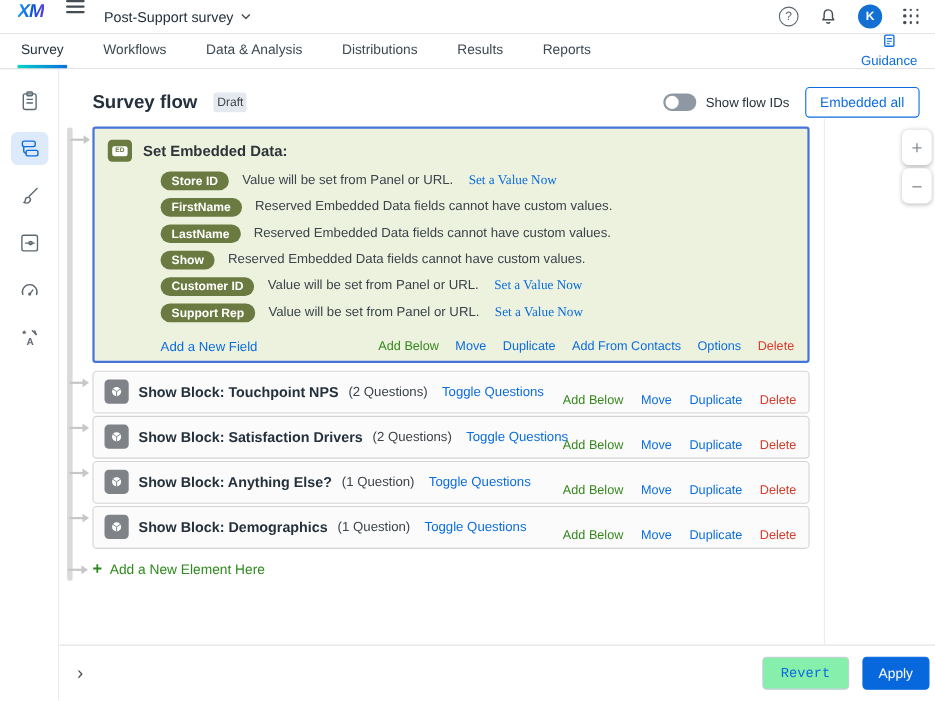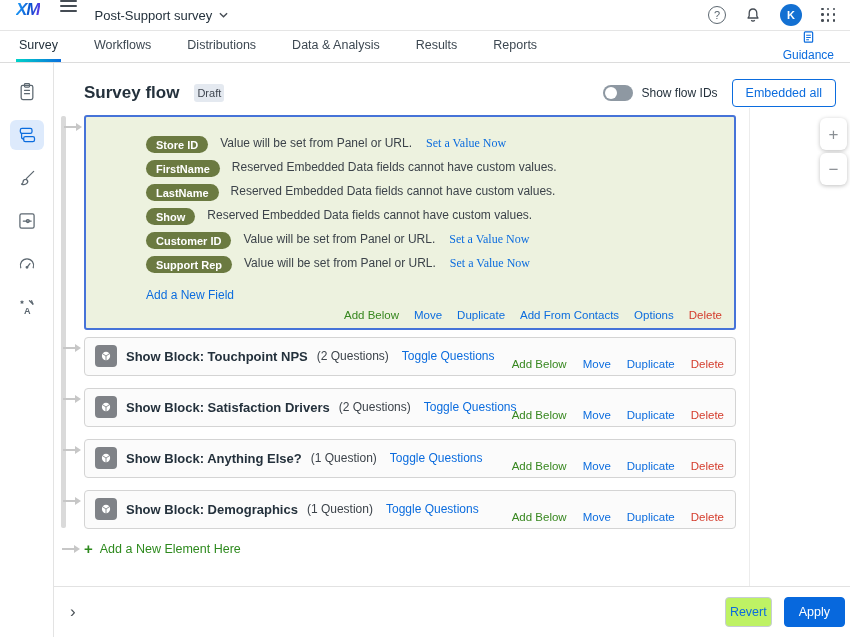--- a/index.html
+++ b/index.html
@@ -85,42 +85,42 @@
   .ed-action{margin-left:14px;color:var(--link-blue);cursor:pointer;text-decoration:none;font-family:Liberation Serif, serif;}
   .add-field{margin:8px 0 0 48px;font-size:12px;color:var(--link-blue);cursor:pointer;display:inline-block;text-decoration:none;}
   .ed-actions{position:absolute;right:12px;bottom:7px;display:flex;gap:15px;font-size:11.5px;}
   .act{cursor:pointer;text-decoration:none;}
   .act.green{color:var(--action-green);}
   .act.blue{color:var(--link-blue);}
   .act.red{color:var(--action-red);}
 
   
   .block-row{position:relative;background:var(--row-bg);border:1px solid var(--row-border);border-radius:4px;
-    height:39px;margin-bottom:12px;cursor:pointer;}
+    height:39px;margin-bottom:2px;cursor:pointer;}
   .row-main{display:flex;align-items:center;gap:9px;padding:7px 0 0 10px;}
   .block-icon{width:22px;height:22px;background:#7f8287;border-radius:4px;display:flex;align-items:center;justify-content:center;flex-shrink:0;}
   .block-title{font-size:13px;font-weight:bold;color:#24313c;}
   .block-count{font-size:12px;color:#3c434a;}
   .toggle-q{font-size:12px;color:var(--link-blue);margin-left:4px;cursor:pointer;text-decoration:none;}
   .row-actions{position:absolute;right:11px;bottom:5px;display:flex;gap:16px;font-size:11.5px;}
 
   .add-element{position:relative;margin-top:11px;display:flex;align-items:center;gap:7px;color:#2e8a1e;
     font-size:12.5px;cursor:pointer;width:max-content;}
   .add-element .plus{font-size:15px;font-weight:bold;line-height:1;}
 
   .zoom-controls{position:absolute;right:3px;top:10px;display:flex;flex-direction:column;gap:3px;}
   .zoom-btn{width:27px;height:32px;background:#fff;border:none;border-radius:6px;box-shadow:0 1px 4px rgba(0,0,0,.25);
     color:#8a8f94;font-size:17px;cursor:pointer;font-family:inherit;line-height:1;}
 
   
   .footer{position:absolute;left:0;right:0;bottom:0;height:51px;border-top:1px solid #e2e2e2;
     display:flex;align-items:center;padding:0 5px 0 12px;background:#fff;}
   .expand-chevron{font-size:17px;color:#4a5157;cursor:pointer;padding:0 4px;}
   .footer-btns{margin-left:auto;display:flex;gap:12px;}
-  .btn-revert{background:#bef264;border:1px solid #c6cdd5;color:var(--link-blue);font-size:12.5px;padding:7px 4px;border-radius:4px;cursor:pointer;font-family:Liberation Sans, sans-serif;}
+  .btn-revert{background:#86efac;border:1px solid #c6cdd5;color:var(--link-blue);font-size:12.5px;padding:7px 16px;border-radius:4px;cursor:pointer;font-family:Liberation Mono, monospace;}
   .btn-apply{background:var(--accent-blue);border:1px solid var(--accent-blue);color:#fff;font-size:12.5px;padding:7px 14px;border-radius:4px;cursor:pointer;font-family:inherit;}
 </style>
 </head>
 <body>
 
 <div class="topbar">
   <span class="logo">XM</span>
   <div class="hamburger">
       <span></span>
       <span></span>
@@ -150,22 +150,22 @@
         <i></i>
         <i></i>
         <i></i>
       </div>
   </div>
 </div>
 
 <div class="tabbar">
   <div class="tab active">Survey</div>
   <div class="tab">Workflows</div>
+  <div class="tab">Data &amp; Analysis</div>
   <div class="tab">Distributions</div>
-  <div class="tab">Data &amp; Analysis</div>
   <div class="tab">Results</div>
   <div class="tab">Reports</div>
   <div class="guidance">
     <svg width="11" height="13" viewBox="0 0 11 13">
         <rect x="1" y="1" width="9" height="11" rx="1" fill="none" stroke="#0b6cde" stroke-width="1.3"></rect>
         <path d="M3 4.5h5M3 7h5M3 9.5h3" stroke="#0b6cde" stroke-width="1.1"></path>
       </svg>
     <span>Guidance</span>
   </div>
 </div>
@@ -232,20 +232,26 @@
     </div>
 
     <div class="canvas">
       <div class="trunk"></div>
       <div class="canvas-edge"></div>
 
       <div class="elements">
 
         <div class="ed-block">
           <div class="connector"></div>
+          <div class="ed-head">
+            <span class="ed-icon">
+                <b>ED</b>
+              </span>
+            <span class="ed-title">Set Embedded Data:</span>
+          </div>
           <div style="height:9px"></div>
 
           <div class="ed-row">
             <span class="pill">Store ID</span>
             <span class="ed-desc">Value will be set from Panel or URL.</span>
             <a class="ed-action">Set a Value Now</a>
           </div>
           <div class="ed-row">
             <span class="pill">FirstName</span>
             <span class="ed-desc">Reserved Embedded Data fields cannot have custom values.</span>

